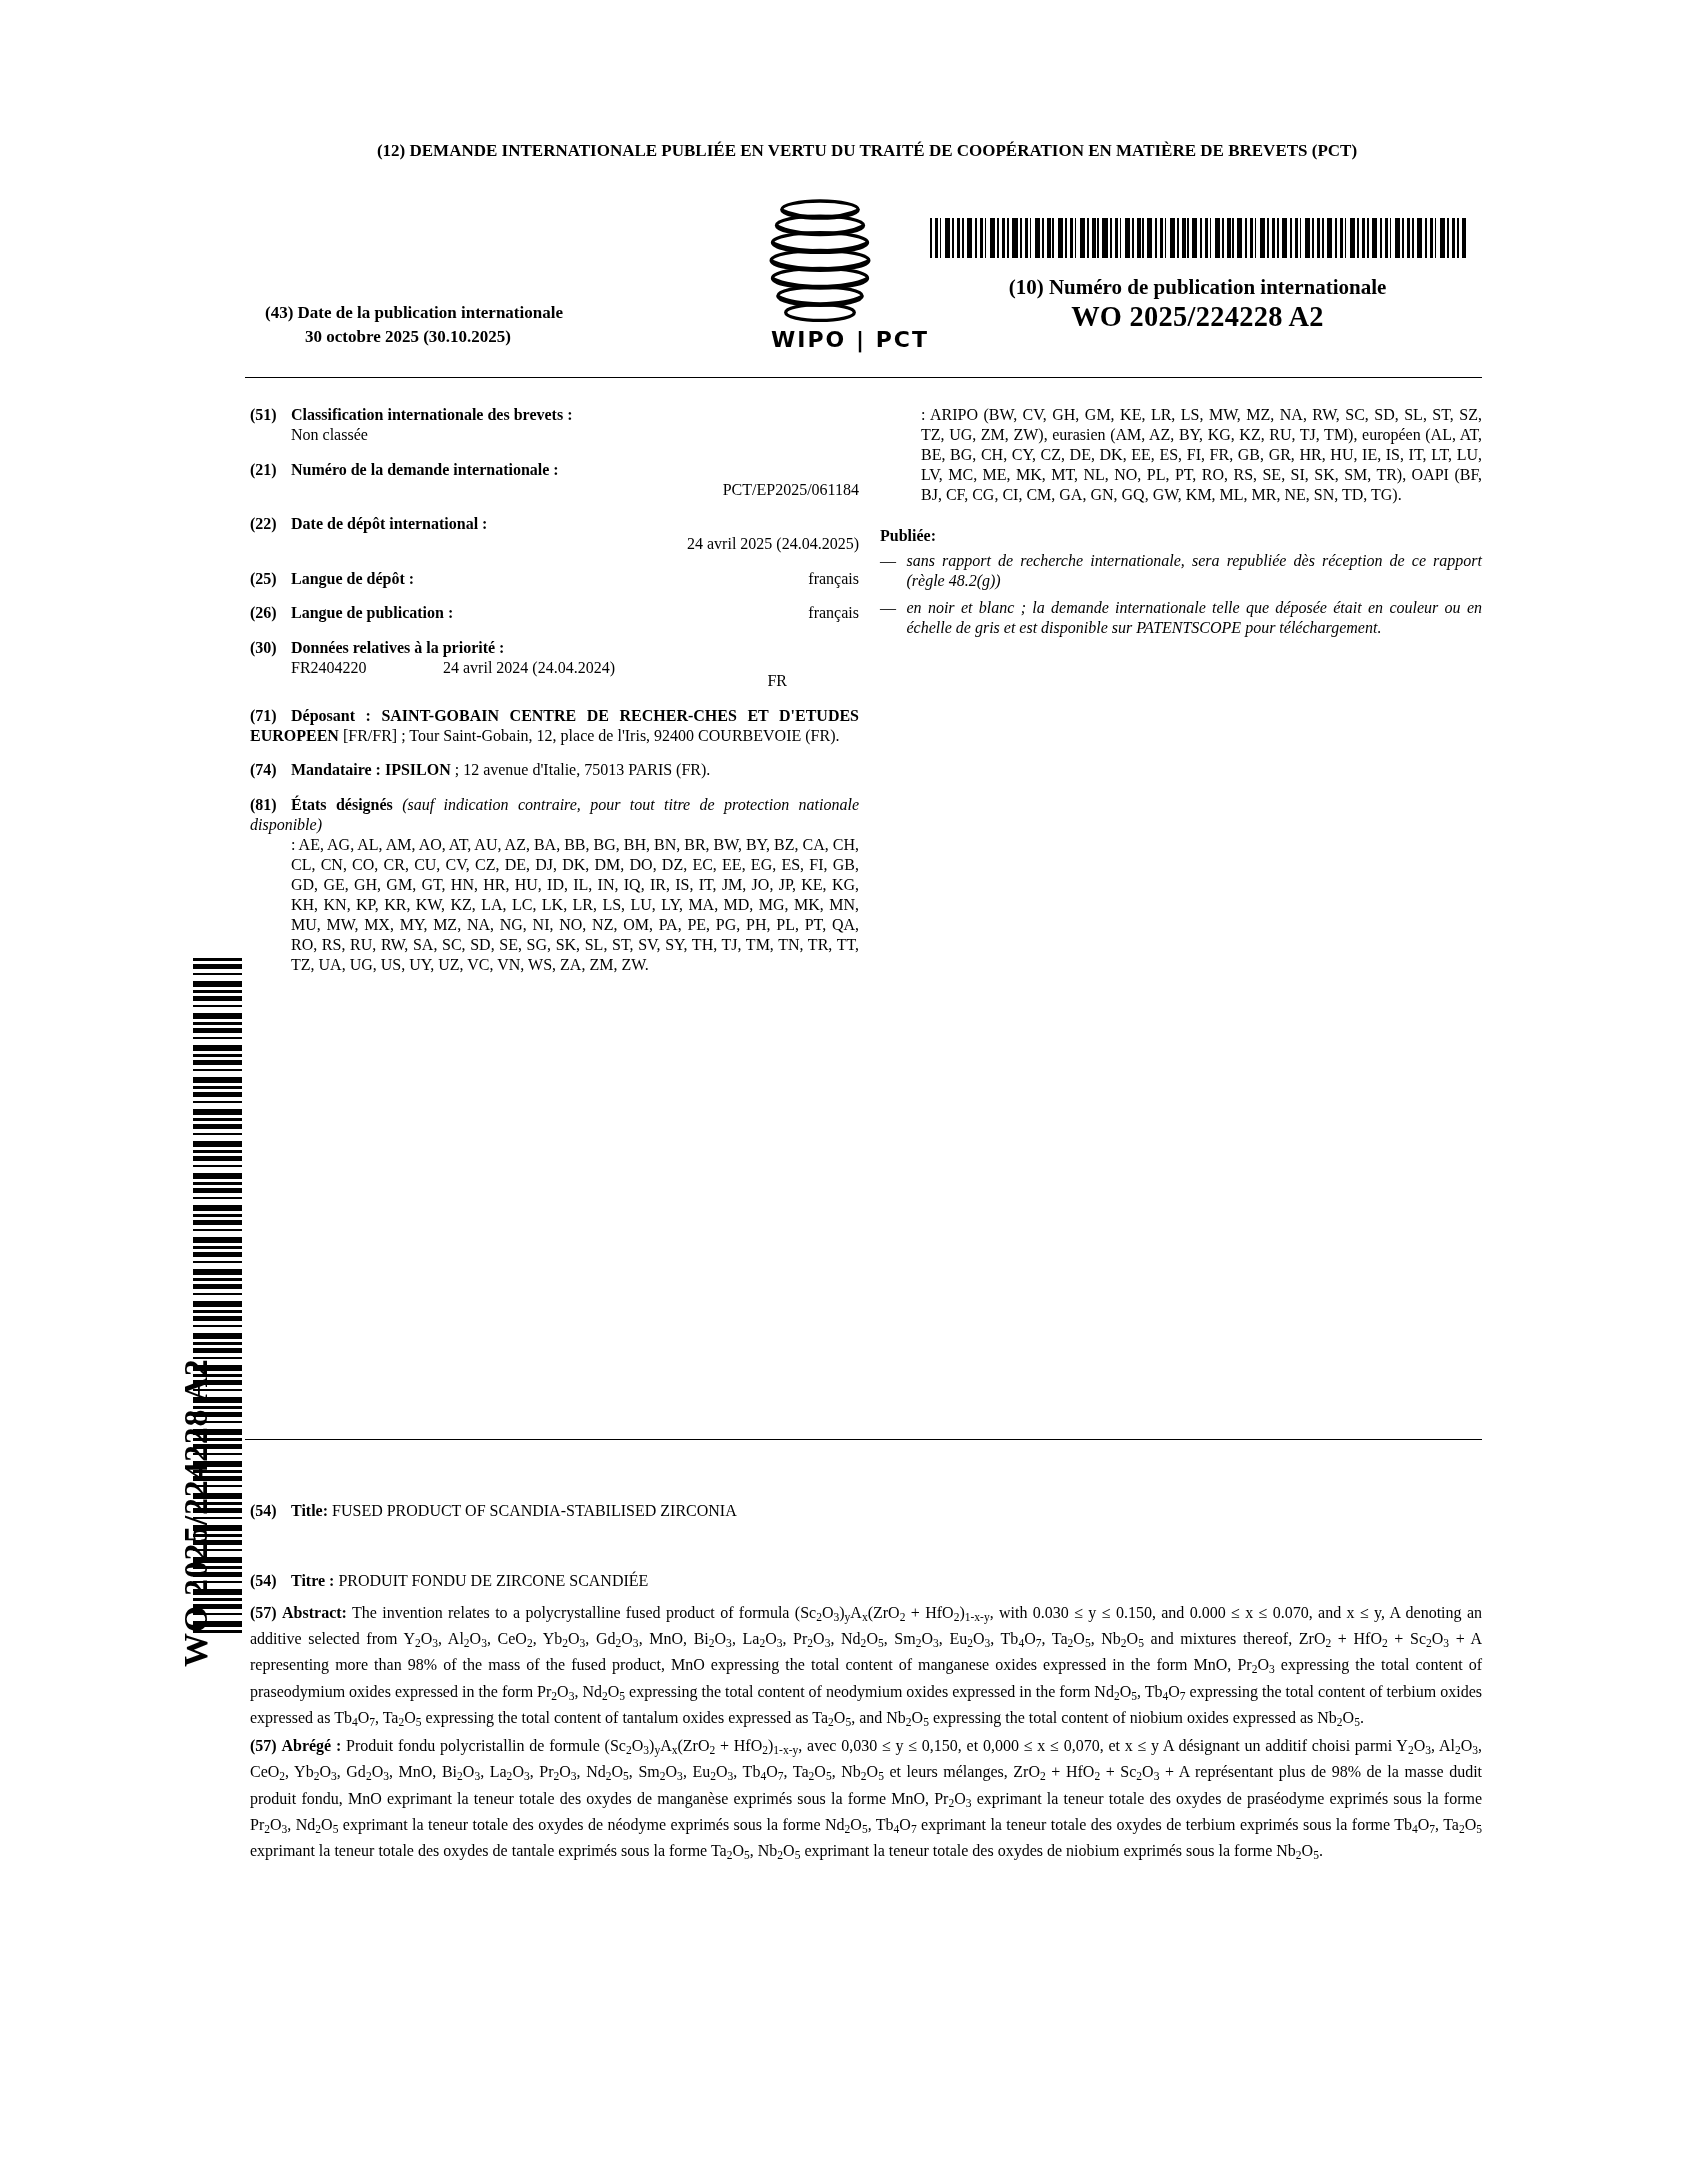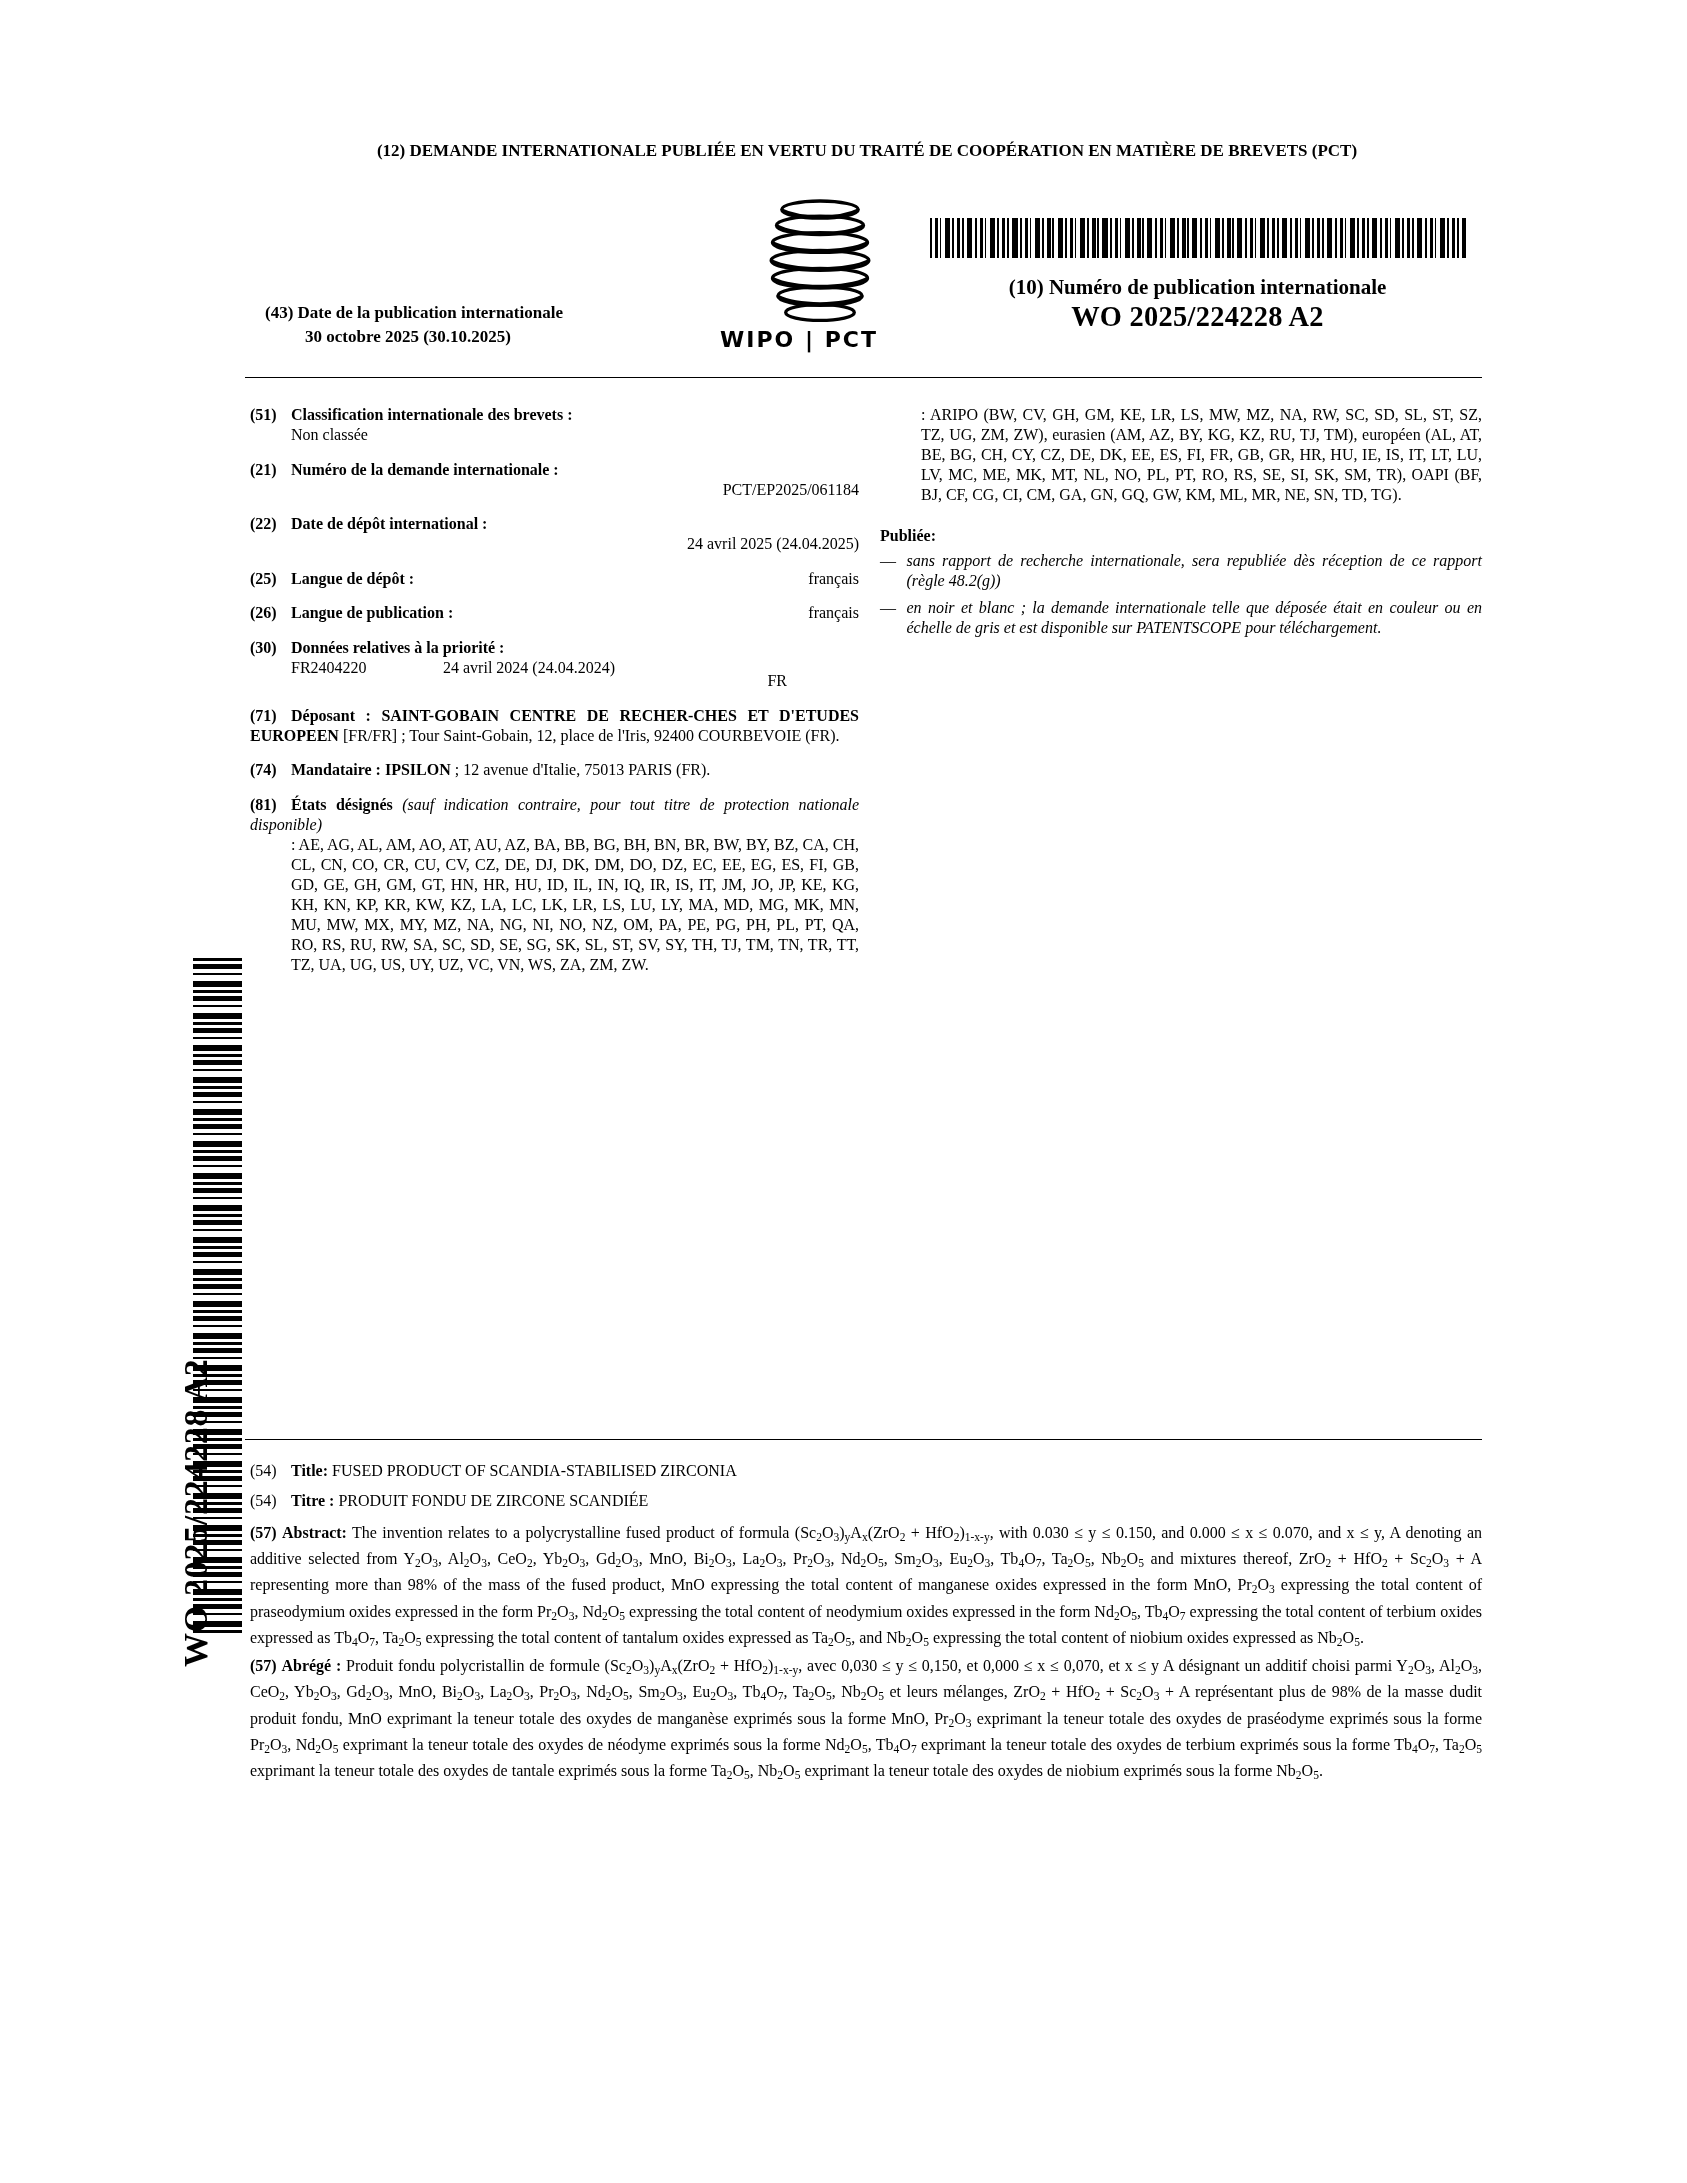--- a/index.html
+++ b/index.html
@@ -107,21 +107,21 @@
   
   .wipo-logo {
     position: absolute;
     left: 721px;
     top: 192px;
     width: 198px;
     height: 146px;
   }
   .wipo-word {
     position: absolute;
-    left: 690px;
+    left: 741px;
     top: 327px;
     width: 218px;
     text-align: center;
     font-family: "DejaVu Sans", sans-serif;
     font-weight: bold;
     font-size: 22px;
     letter-spacing: 2px;
   }
 
   
@@ -232,21 +232,21 @@
 
   
   .bottom {
     position: absolute;
     left: 250px;
     top: 1462px;
     width: 1232px;
     font-size: 16px;
   }
   .title-row { margin-bottom: 12px; }
-  .title-row .tag { font-weight: normal; display: inline-block; width: 41px; }
+  .title-row .tag { font-weight: bold; display: inline-block; width: 41px; margin-top: 40px; }
   .title-row .lbl { font-weight: bold; }
   .abs-block {
     margin-top: 2px;
     text-align: justify;
     line-height: 21px;
   }
   .abs-block .tag { font-weight: bold; }
   sub { font-size: 0.72em; vertical-align: -0.28em; }
 </style>
 </head>

